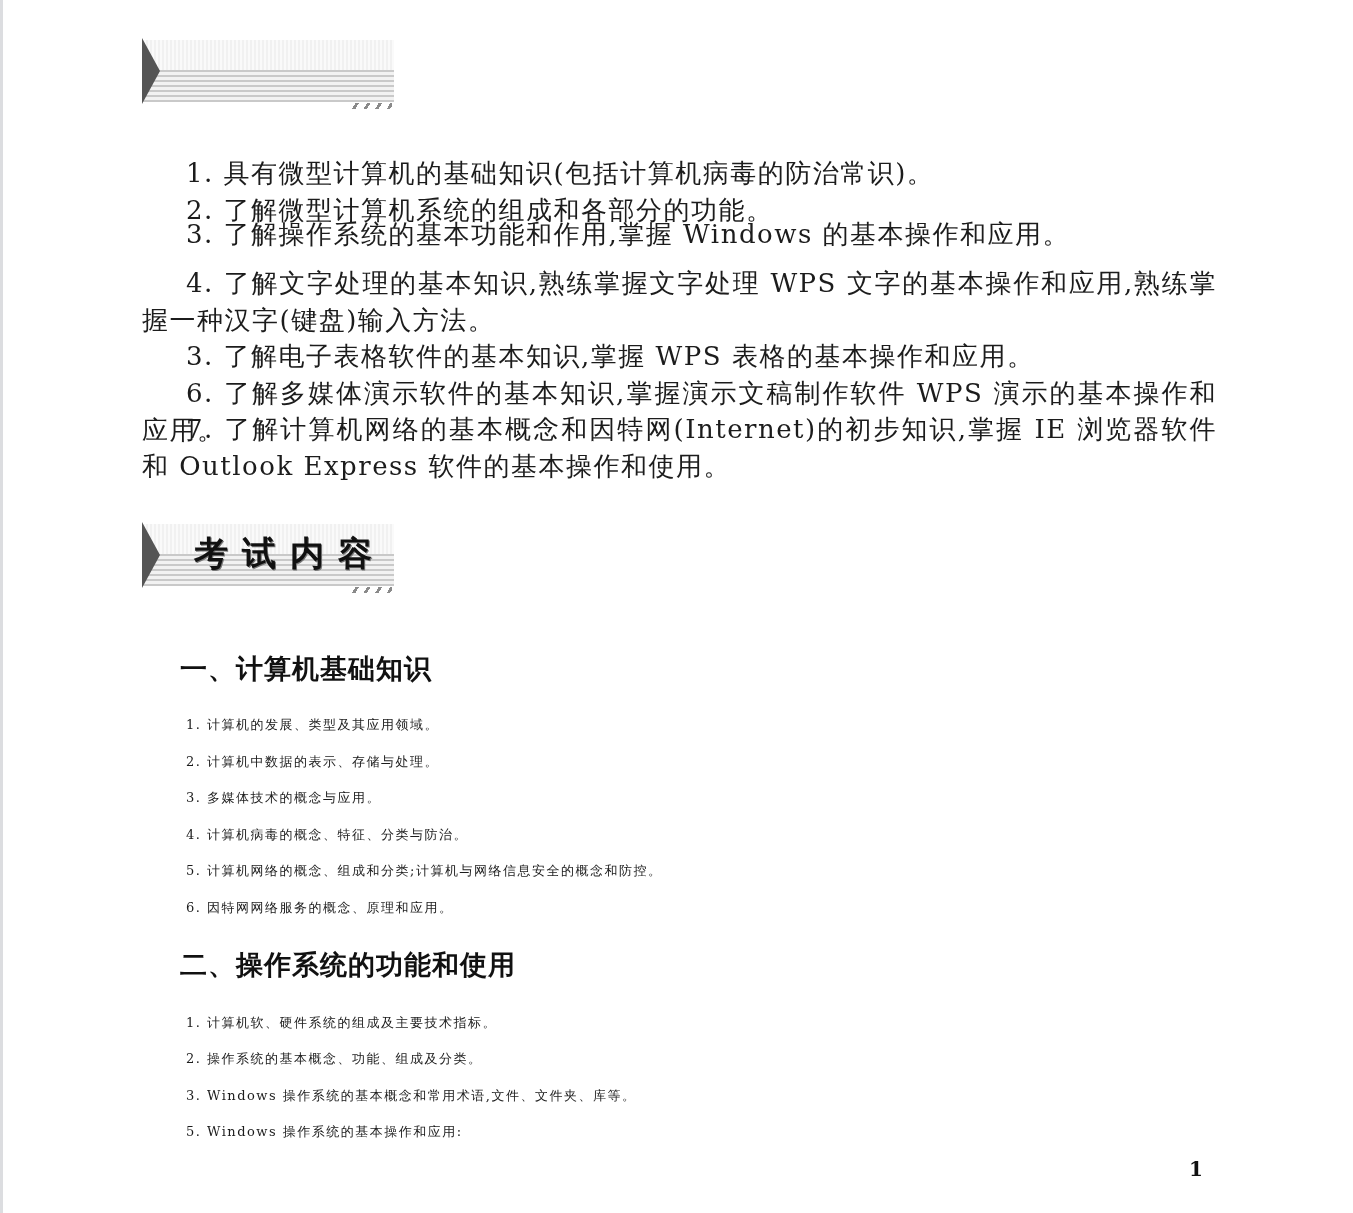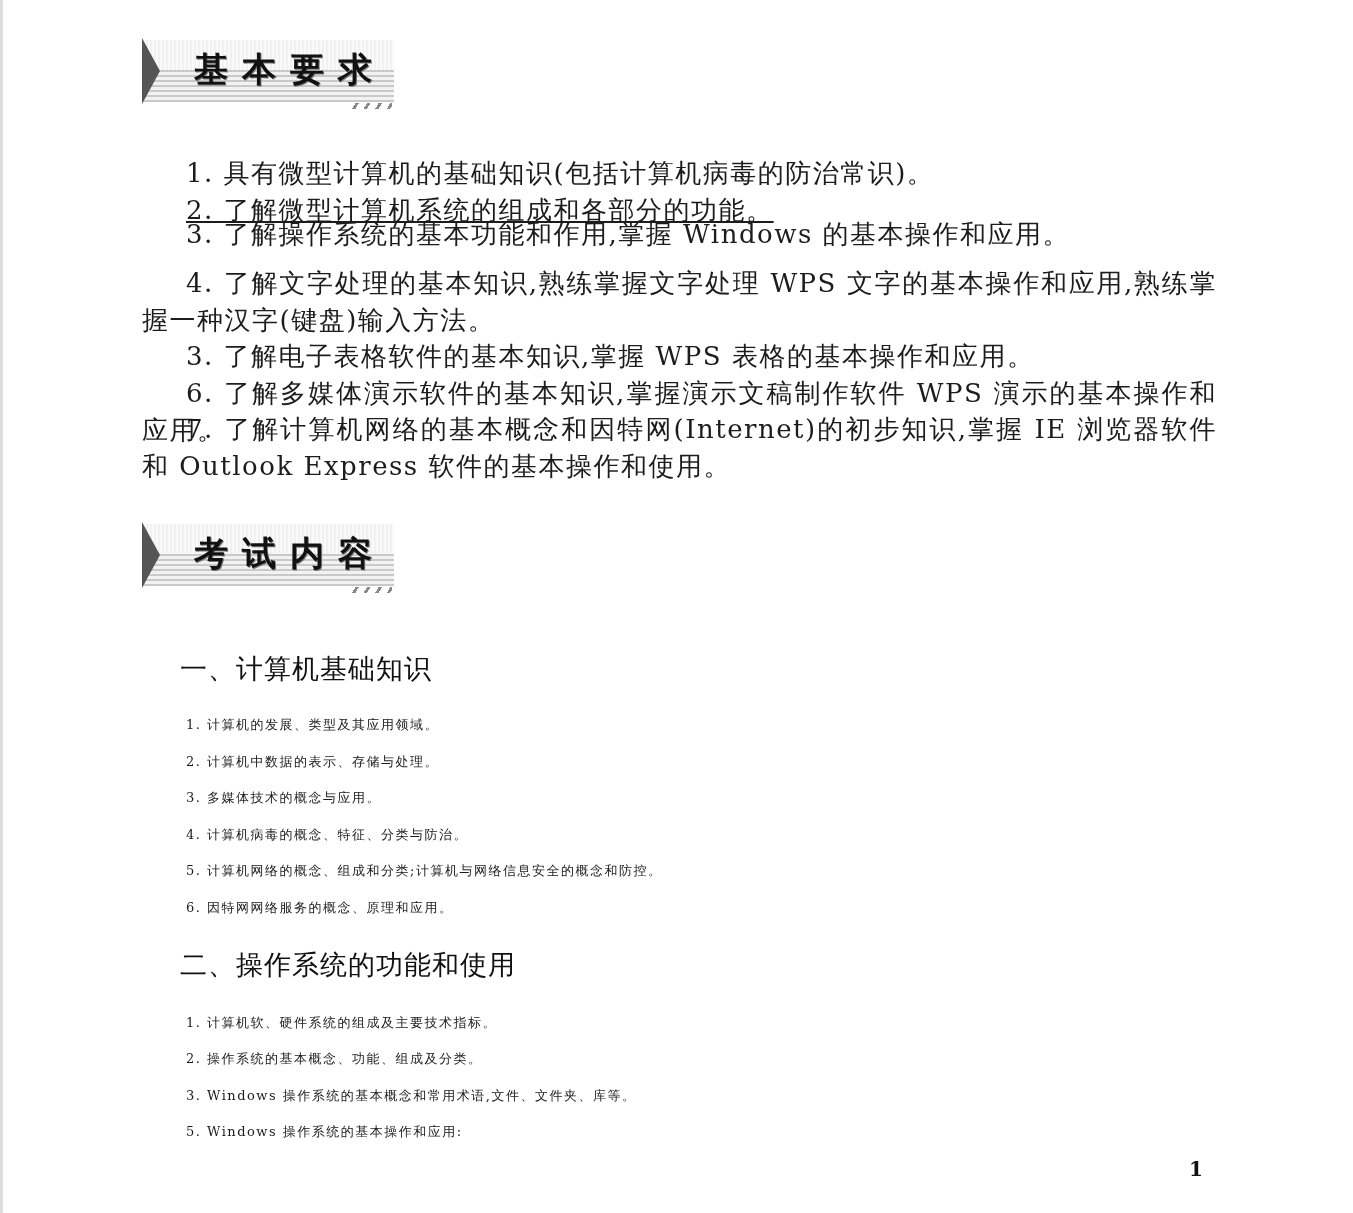--- a/index.html
+++ b/index.html
@@ -101,21 +101,21 @@
       font-size: 13px;
       line-height: 28px;
       letter-spacing: 1.5px;
       color: #1c1c1c;
       white-space: nowrap;
     }
     .subhead {
       position: absolute;
       left: 180px;
       font-family: "DejaVu Sans", "Liberation Sans", sans-serif;
-      font-weight: normal;
+      font-weight: bold;
       font-size: 27px;
       line-height: 36px;
       color: #111;
       letter-spacing: 1px;
     }
     .page-number {
       position: absolute;
       left: 1189px;
       top: 1157px;
       font-family: "DejaVu Serif", "Liberation Serif", serif;
@@ -126,26 +126,25 @@
   </style>
 </head>
 <body>
 
 <div class="left-edge"></div>
 
 <div class="banner" style="top:38px;">
   <div class="bg"></div>
   <div class="bg-top"></div>
   <div class="arrow"></div>
-  <div class="title">基本要求</div>
   <div class="hashes"></div>
 </div>
 
 <div class="para" style="top:155px;"><span class="indent"></span><span>1. 具有微型计算机的基础知识(包括计算机病毒的防治常识)。</span></div>
-<div class="para" style="top:192px;text-decoration:underline;"><span class="indent"></span><span>2. 了解微型计算机系统的组成和各部分的功能。</span></div>
+<div class="para" style="top:192px;"><span class="indent"></span><span>2. 了解微型计算机系统的组成和各部分的功能。</span></div>
 <div class="para" style="top:216px;"><span class="indent"></span><span>3. 了解操作系统的基本功能和作用,掌握 Windows 的基本操作和应用。</span></div>
 <div class="para" style="top:265px;"><span class="indent"></span><span>4. 了解文字处理的基本知识,熟练掌握文字处理 WPS 文字的基本操作和应用,熟练掌握一种汉字(键盘)输入方法。</span></div>
 <div class="para" style="top:338px;"><span class="indent"></span><span>3. 了解电子表格软件的基本知识,掌握 WPS 表格的基本操作和应用。</span></div>
 <div class="para" style="top:375px;"><span class="indent"></span><span>6. 了解多媒体演示软件的基本知识,掌握演示文稿制作软件 WPS 演示的基本操作和应用。</span></div>
 <div class="para" style="top:411px;"><span class="indent"></span><span>7. 了解计算机网络的基本概念和因特网(Internet)的初步知识,掌握 IE 浏览器软件和 Outlook Express 软件的基本操作和使用。</span></div>
 
 <div class="banner" style="top:522px;">
   <div class="bg"></div>
   <div class="bg-top"></div>
   <div class="arrow"></div>

